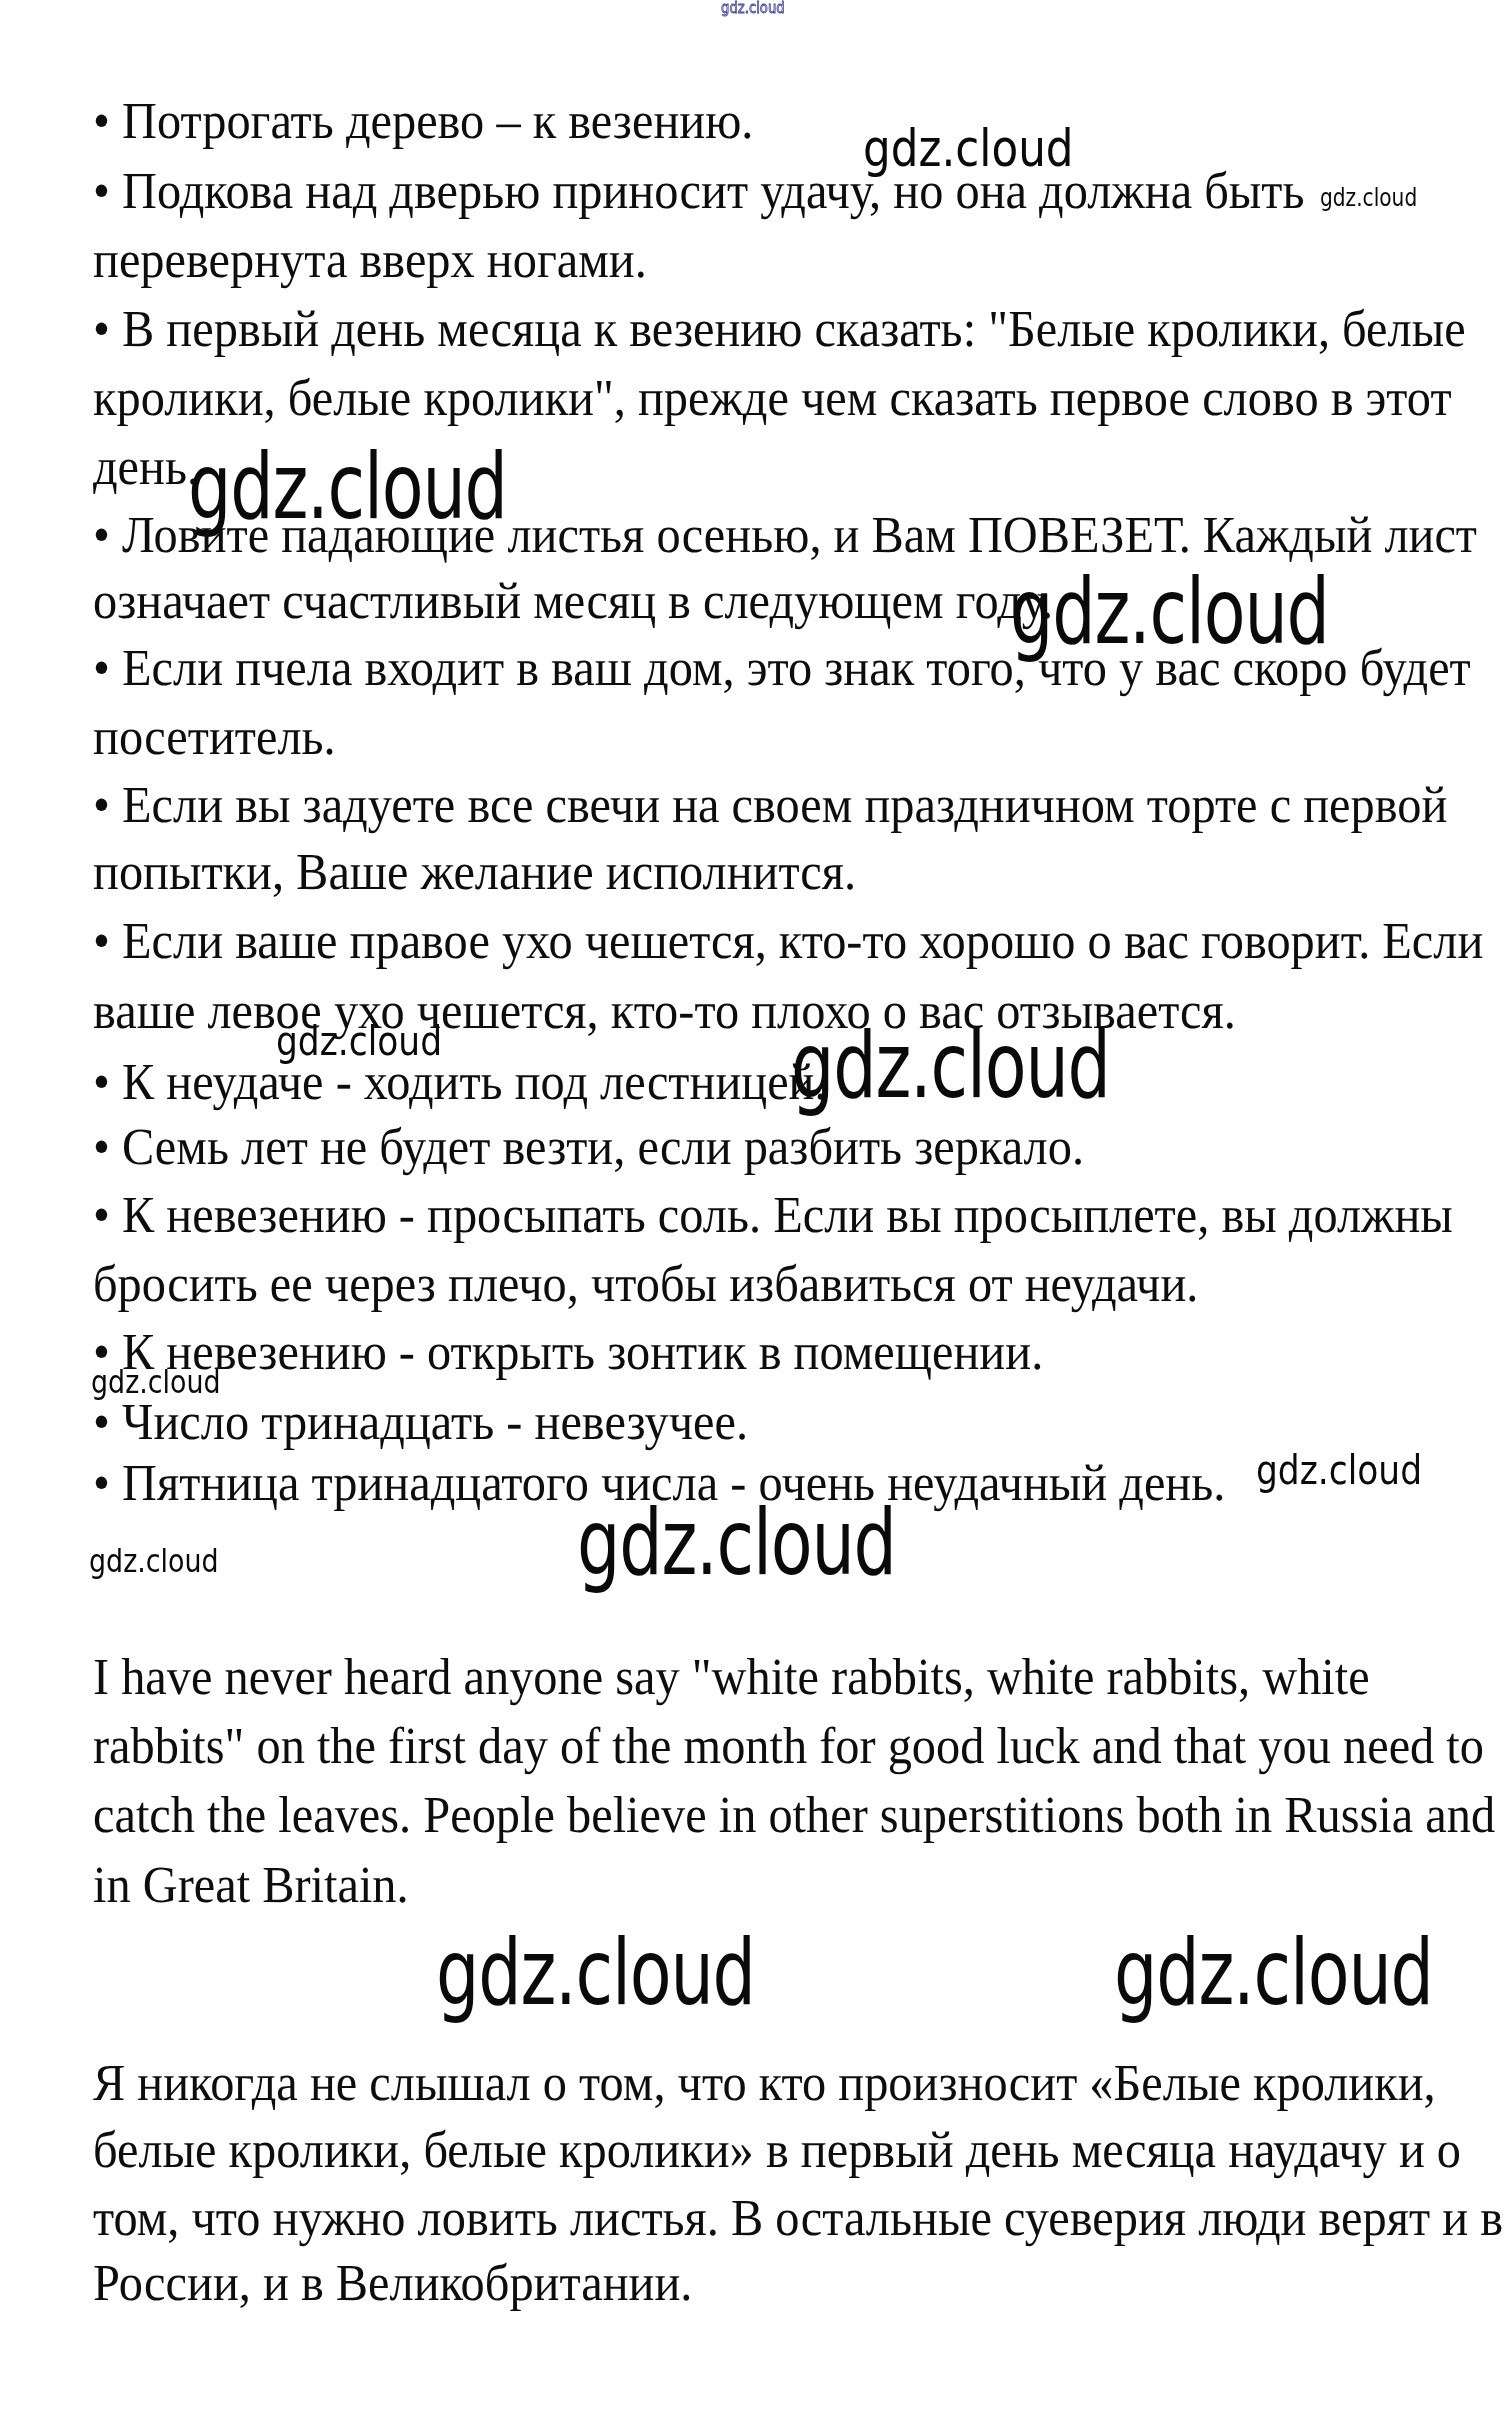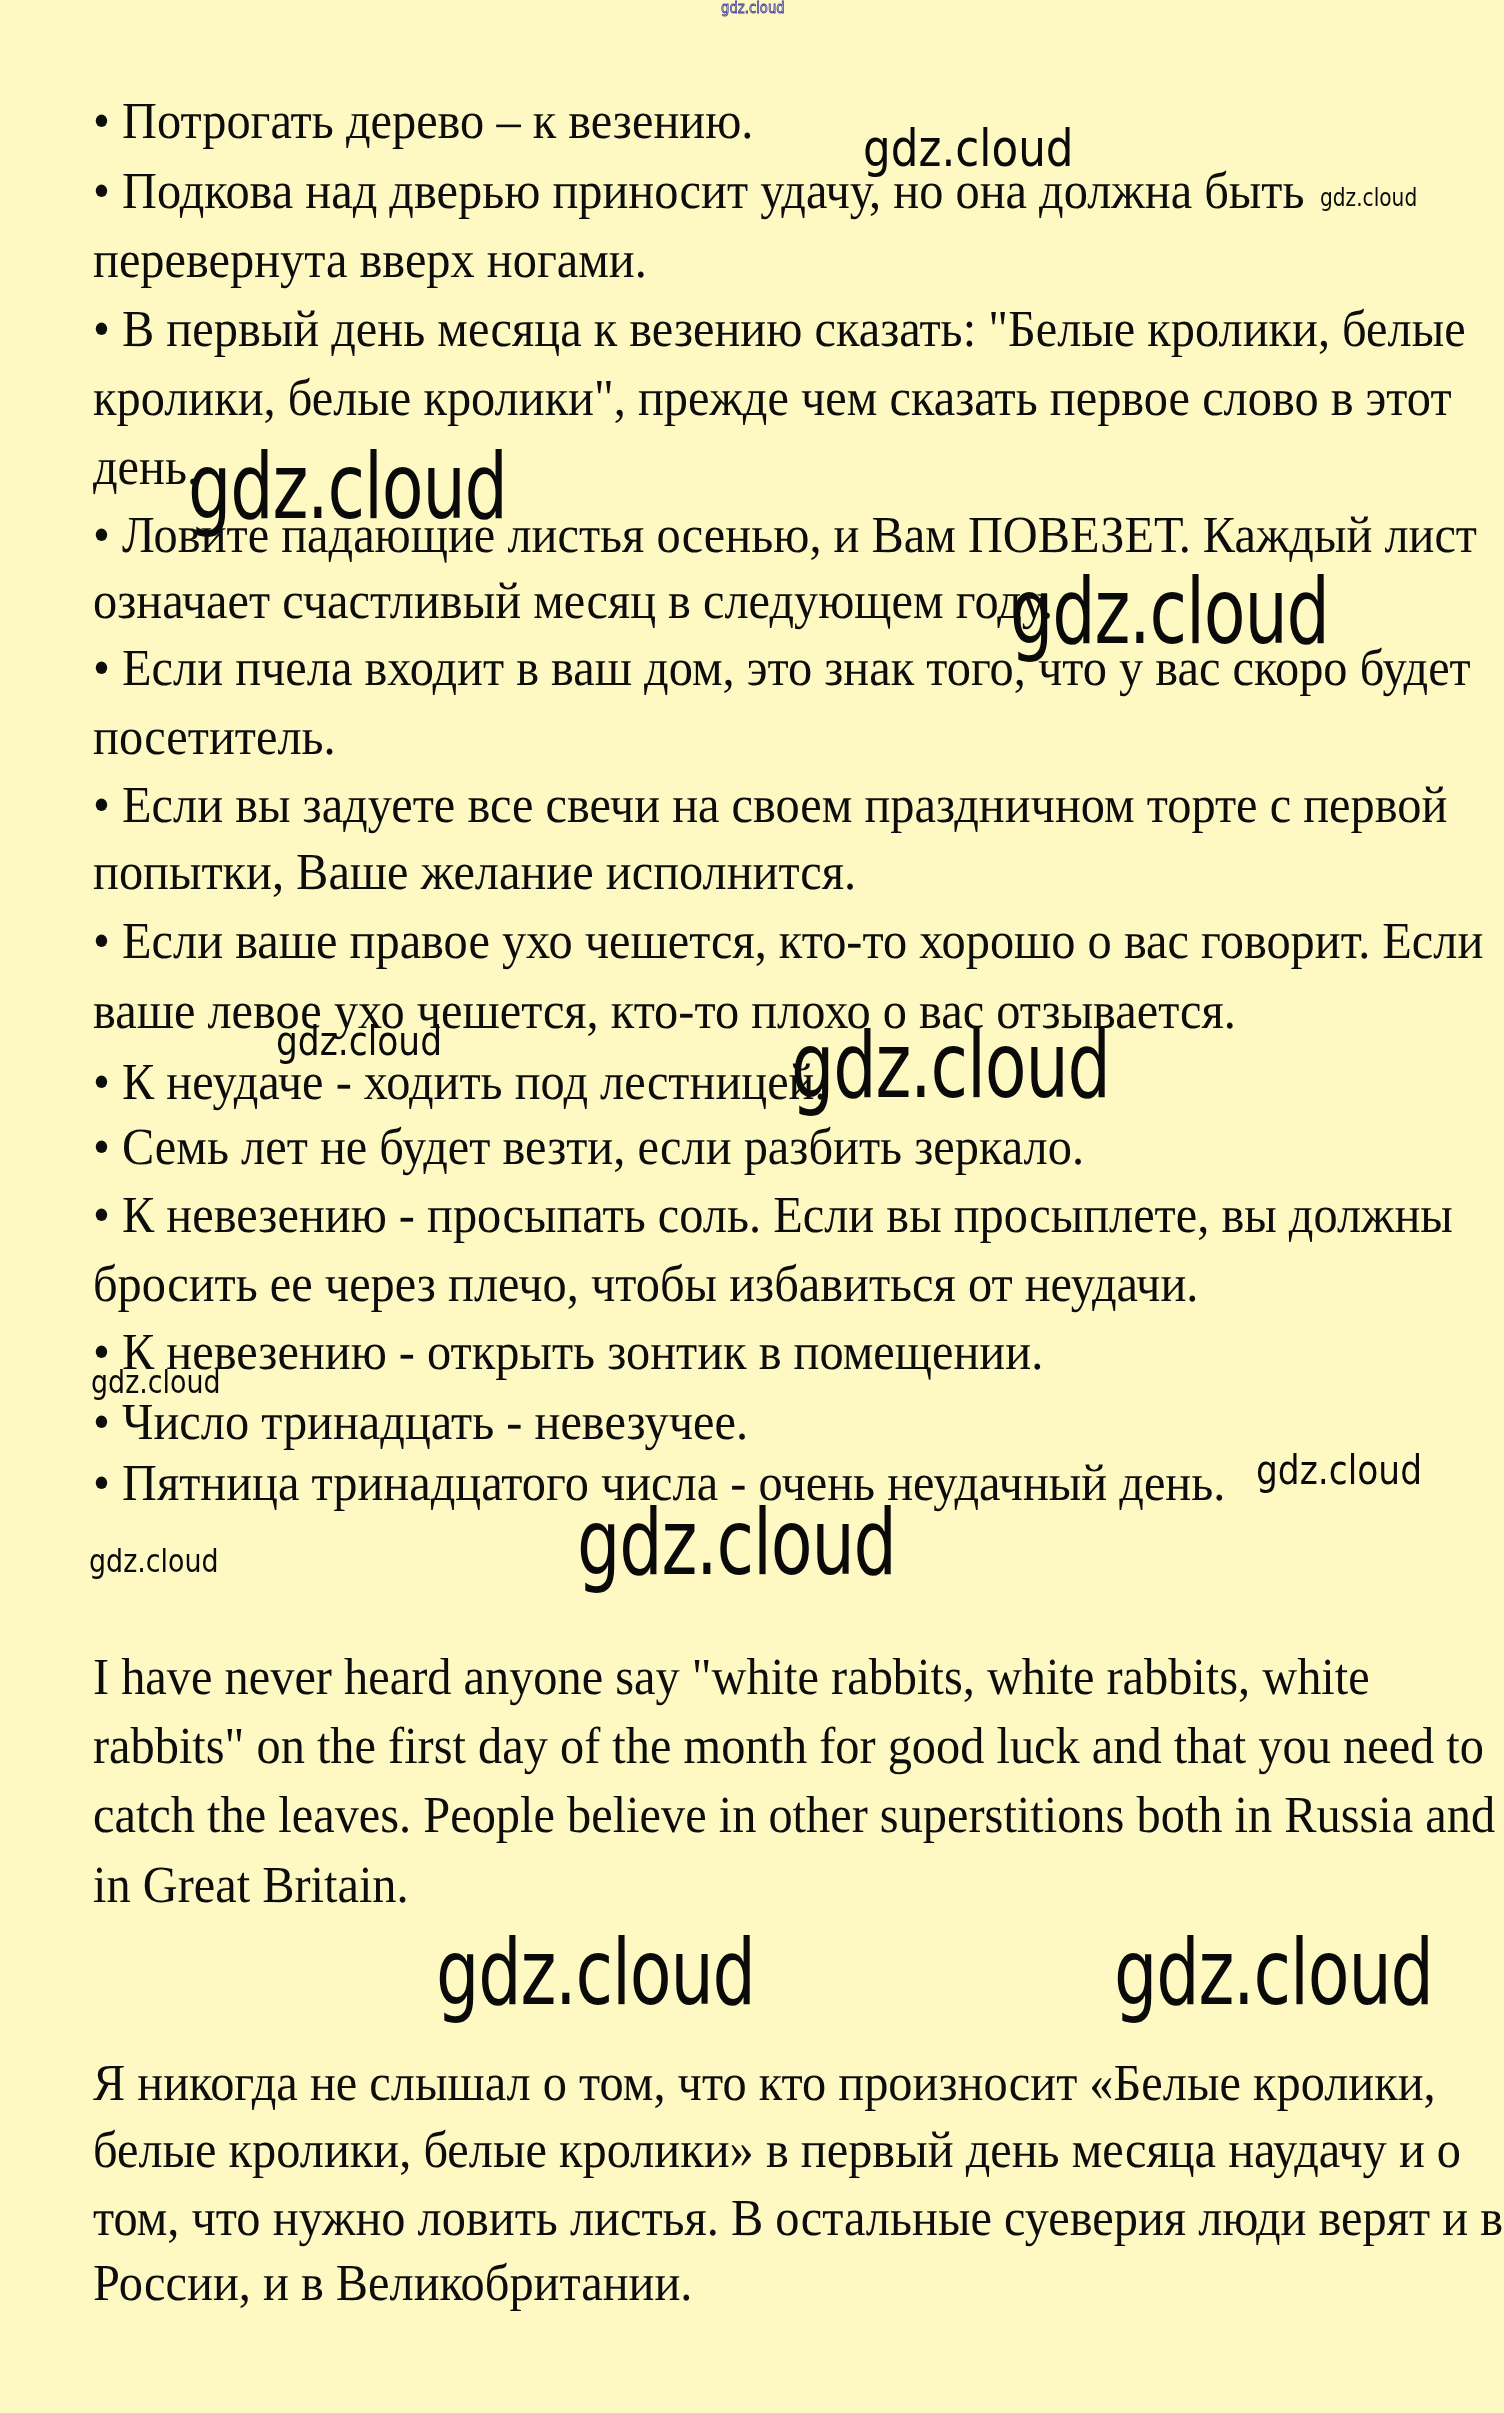--- a/index.html
+++ b/index.html
@@ -1,20 +1,20 @@
 <!DOCTYPE html>
 <html style="font-size:12.6px"><head>
 <meta charset="utf-8">
 <style>
   html, body { margin: 0; padding: 0; background: #e8e8e8; }
   .page {
     position: relative;
     width: 1505px;
     height: 2413px;
-    background: #fef9c3;
+    background: #ffffff;
     overflow: hidden;
   }
   
   .line {
     position: absolute;
     left: 93px;
     font-family: "Liberation Serif", "DejaVu Serif", serif;
     font-size: 52px;
     line-height: 1.05;
     color: #0d0d0d;

